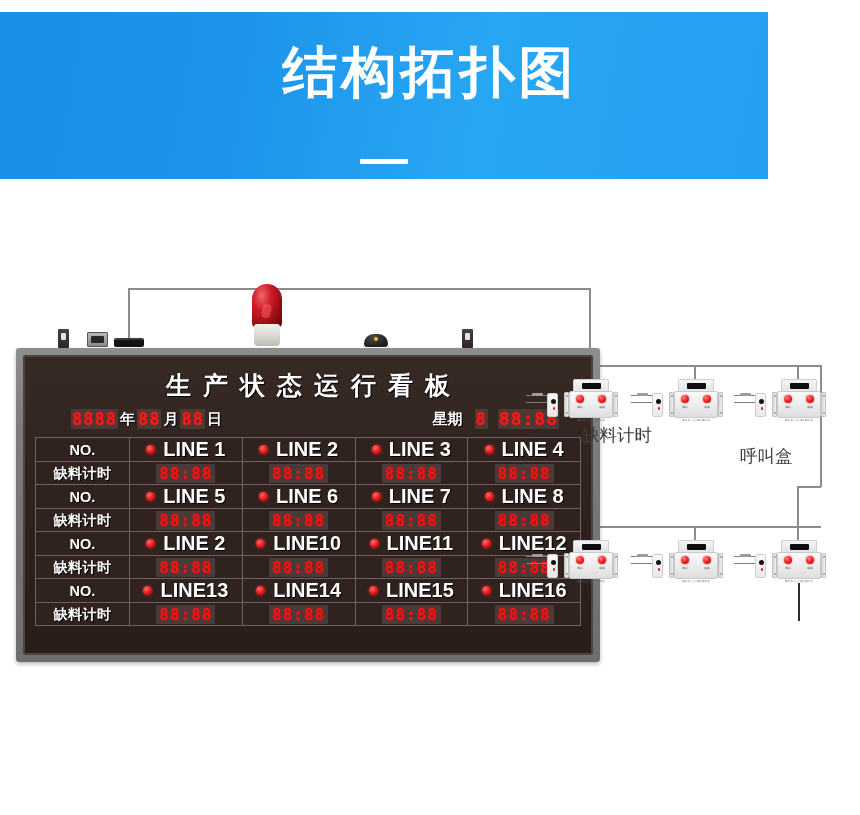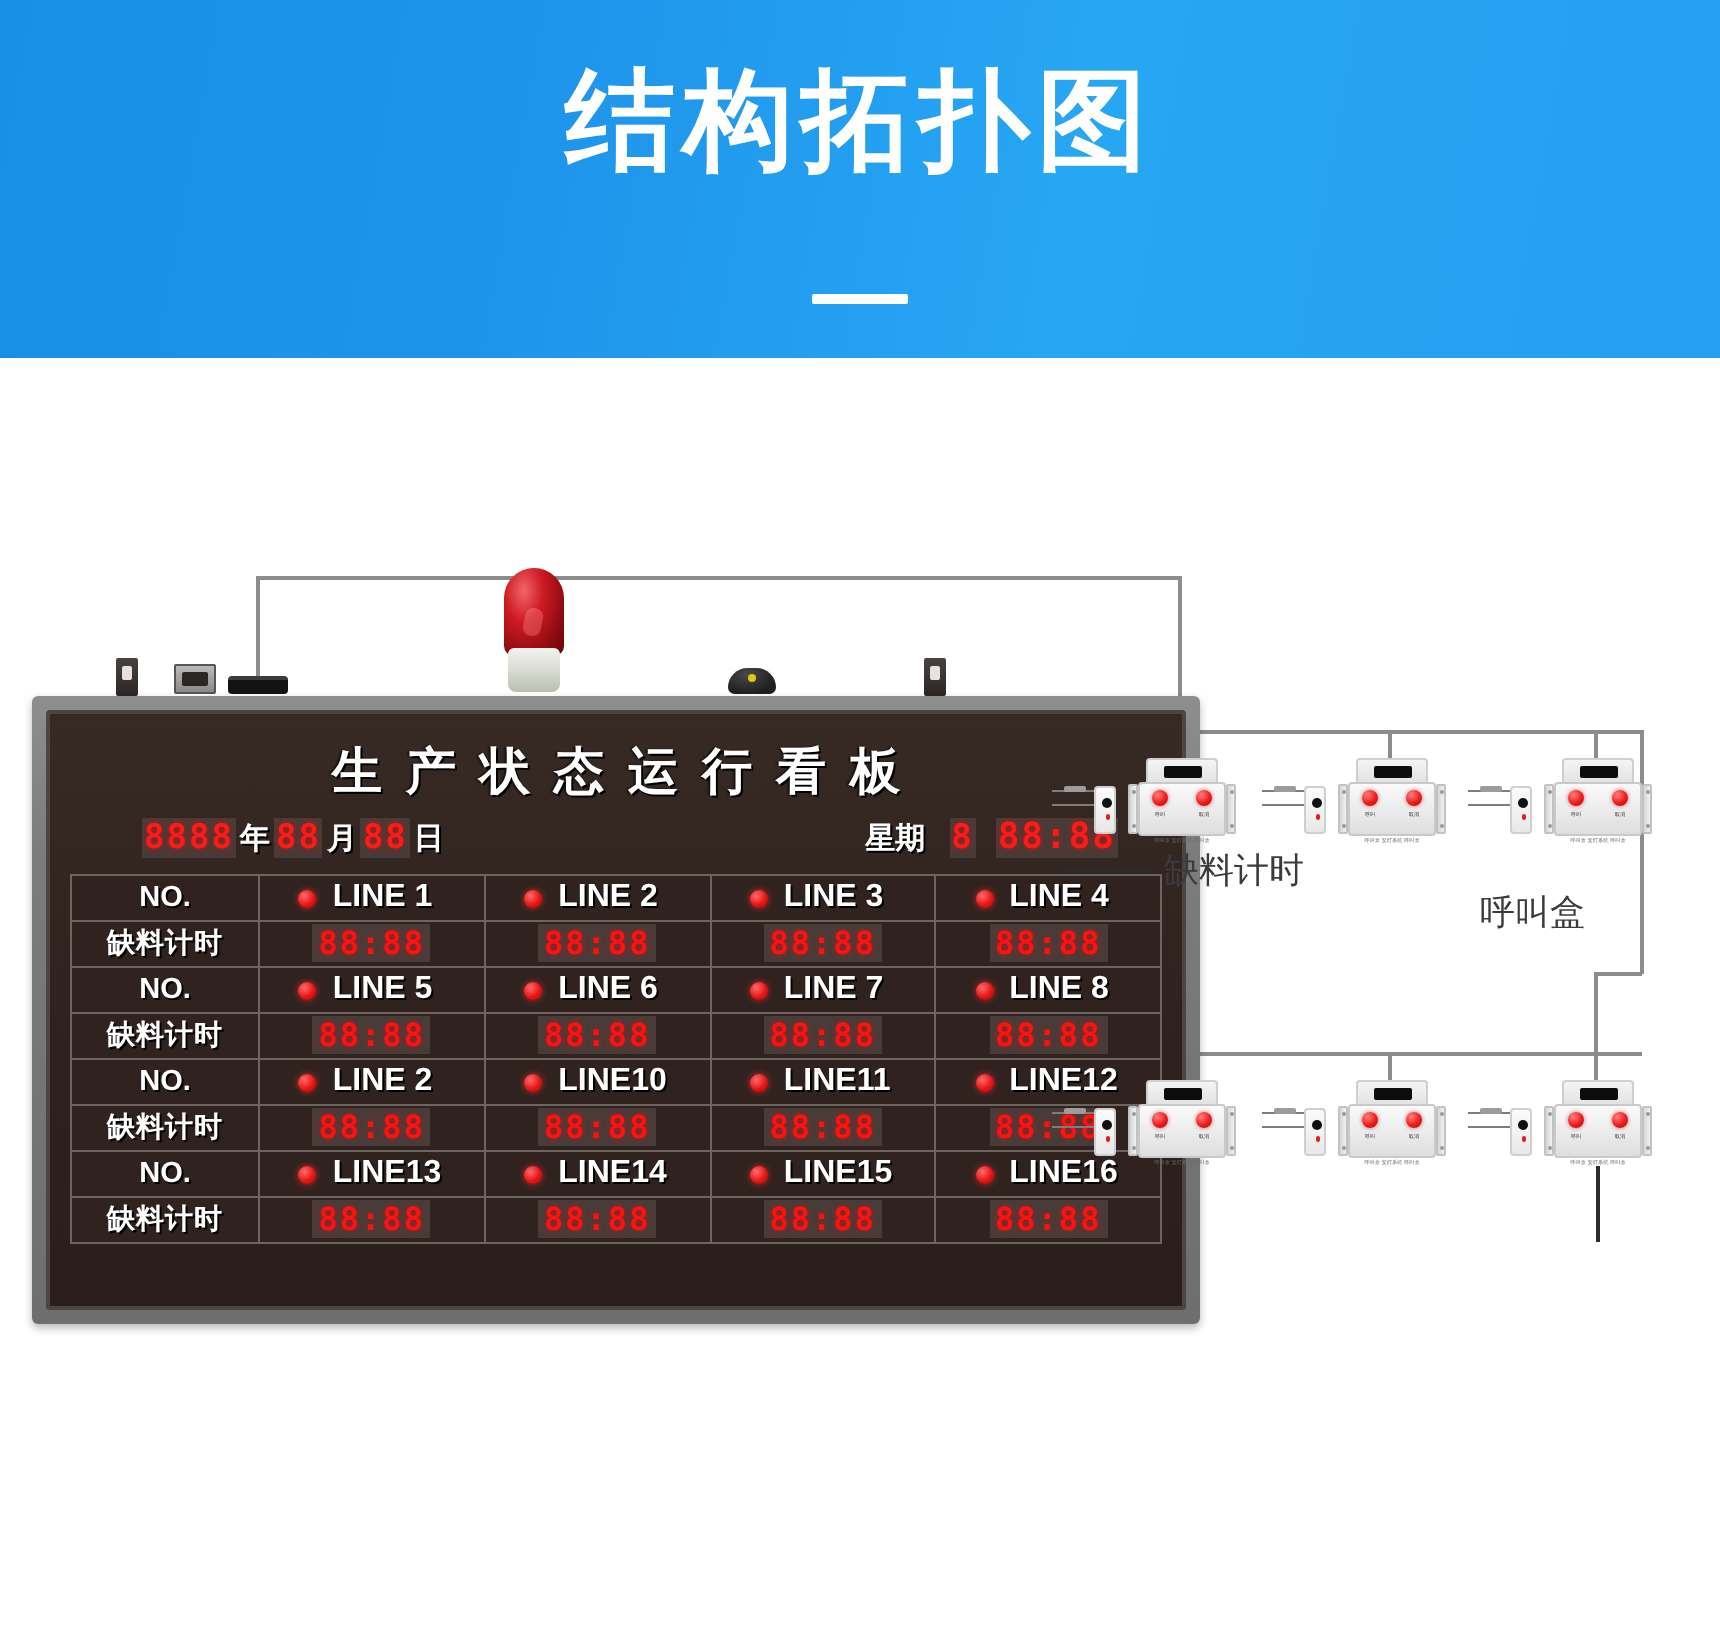--- a/index.html
+++ b/index.html
@@ -6,21 +6,21 @@
   html, body {
     width: 860px; height: 815px;
     font-family: "Liberation Sans", "DejaVu Sans", sans-serif;
     background: #ffffff;
     overflow: hidden;
   }
   #page { position: relative; width: 860px; height: 815px; background:#fff; }
 
   
   .banner {
-    position: absolute; left: 0; top: 0; width: 860px; height: 179px;
+    position: absolute; left: 0; top: 12px; width: 768px; height: 179px;
     background: linear-gradient(100deg, #1a8fe8 0%, #1d93ea 28%, #27a6f3 62%, #23a0f0 100%);
     overflow: visible;
   }
   .banner-title {
     position: absolute; left: 0; top: 30px; width: 860px;
     text-align: center;
     font-size: 55px; font-weight: bold; color: #ffffff;
     letter-spacing: 4px; line-height: 1.1;
     font-family: "DejaVu Sans", "Liberation Sans", sans-serif;
   }
@@ -126,21 +126,21 @@
     font-family: "DejaVu Sans", sans-serif;
   }
   .linecell { display: flex; align-items: center; justify-content: center; gap: 8px; }
   .led {
     width: 9px; height: 9px; border-radius: 50%;
     background: radial-gradient(circle at 35% 32%, #ff6b6b 0%, #e81515 55%, #a80808 100%);
     box-shadow: 0 0 3px rgba(255,40,40,.8);
     flex: none;
   }
   .line-txt {
-    color: #ffffff; font-weight: bold; font-size: 16px;
+    color: #ffffff; font-weight: bold; font-size: 20px;
     text-shadow: 1px 1px 0 #000;
     font-family: "Liberation Sans", sans-serif;
     min-width: 56px; text-align: left;
   }
   .timer {
     display: inline-block;
     color: #ff1111; font-weight: bold; font-size: 16px;
     font-family: "DejaVu Sans Mono", "Liberation Mono", monospace;
     letter-spacing: 1px;
     background: rgba(125,116,112,.32);

